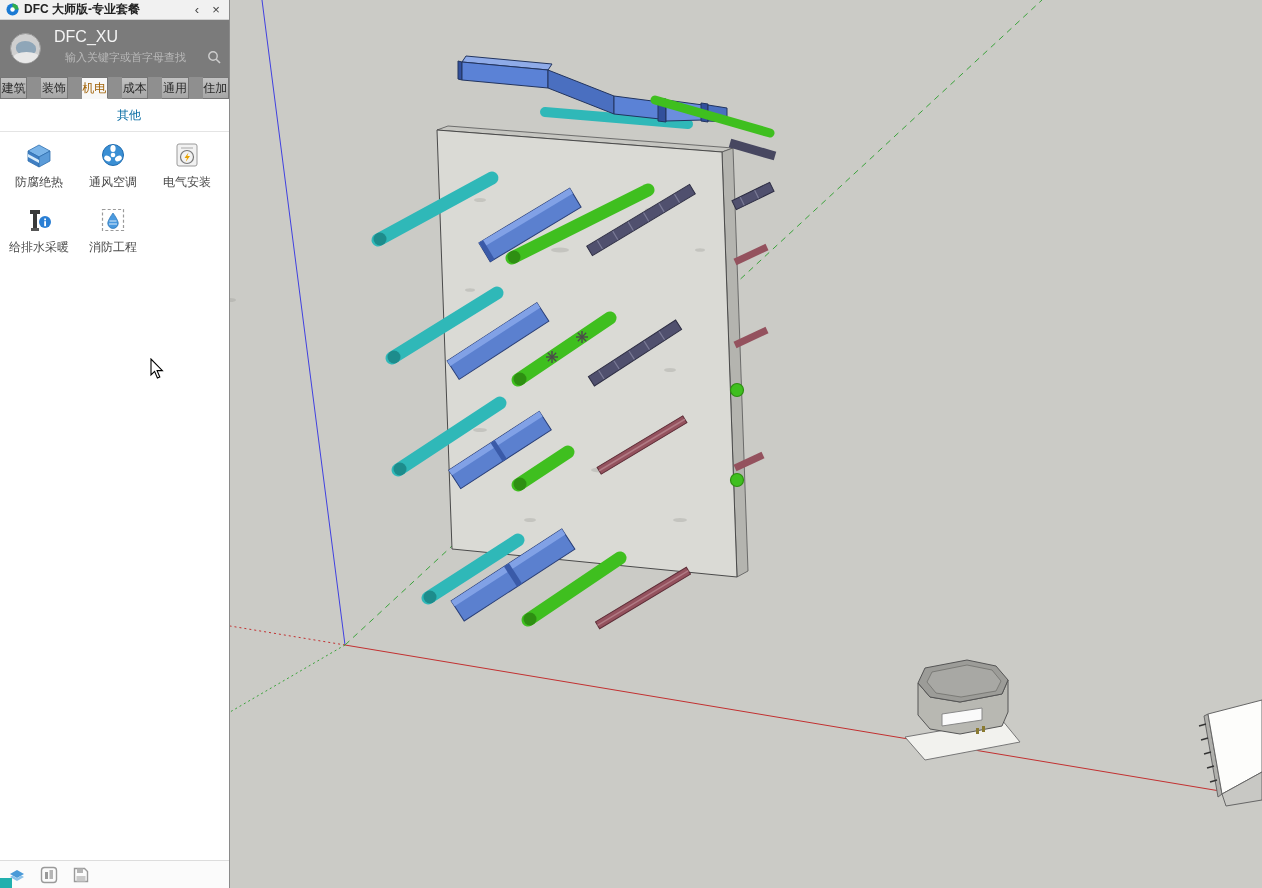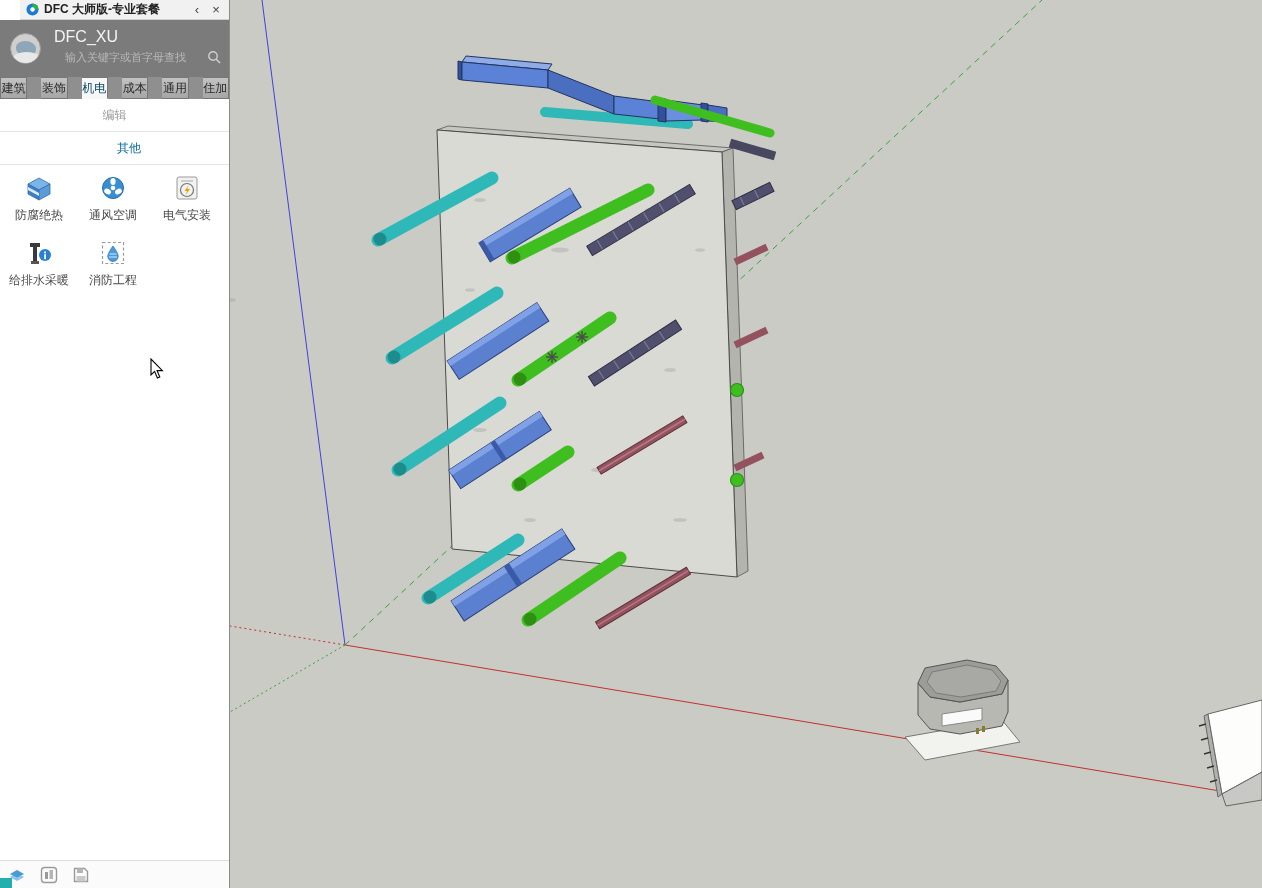--- a/index.html
+++ b/index.html
@@ -5,21 +5,21 @@
   * { margin:0; padding:0; box-sizing:border-box; }
   html,body { width:1262px; height:888px; overflow:hidden;
     font-family:"Liberation Sans","DejaVu Sans",sans-serif; }
   .app { position:relative; width:1262px; height:888px; background:#cbcbc6; }
 
   
   .panel { position:absolute; left:0; top:0; width:230px; height:888px;
     background:#ffffff; border-right:1px solid #8a8a8a; z-index:5; }
 
   .titlebar { height:20px; background:#f1f1f1; border-bottom:1px solid #d0d0d0;
-    display:flex; align-items:center; padding:0 6px; gap:5px;margin-left:20px; }
+    display:flex; align-items:center; padding:0 6px; gap:5px; }
   .titlebar .logo { width:13px; height:13px; flex:0 0 auto; }
   .titlebar .title { font-size:12px; font-weight:bold; color:#222; flex:1 1 auto;
     white-space:nowrap; overflow:hidden; }
   .titlebar .tb-btn { font-size:13px; color:#444; width:14px; text-align:center;
     cursor:default; line-height:14px; }
 
   .userbar { height:57px; background:#7b7b7b; position:relative; }
   .avatar { position:absolute; left:10px; top:13px; width:31px; height:31px;
     border-radius:50%; background:#cfcfcf; overflow:hidden; border:1px solid #9a9a9a; }
   .avatar .blob { position:absolute; left:5px; top:7px; width:20px; height:14px;
@@ -30,21 +30,21 @@
   .search-input { position:absolute; left:65px; top:28px; width:148px; height:18px;
     background:transparent; border:none; outline:none; color:#e5e5e5; font-size:11px; }
   .search-input::placeholder { color:#b9b9b9; }
   .search-icon { position:absolute; right:8px; top:30px; width:14px; height:14px; }
 
   .tabs { height:22px; background:#8f8f8f; display:flex;gap:14px; }
   .tab { flex:1 1 0; display:flex; align-items:center; justify-content:center;
     font-size:12px; color:#2a2a2a; background:linear-gradient(#c3c3c3,#a5a5a5);
     border:1px solid #777; border-left-width:0; cursor:default; }
   .tab:first-child { border-left-width:1px; }
-  .tab.active { background:#f7f7f7; color:#0c4a6e; border-bottom-color:#f7f7f7; }
+  .tab.active { background:#f7f7f7; color:#a16207; border-bottom-color:#f7f7f7; }
 
   .section { height:33px; display:flex; align-items:center; justify-content:center;
     font-size:12px; color:#9a9a9a; border-bottom:1px solid #e4e4e4; background:#fff;
     cursor:default; }
   .section.active { color:#0369a1;padding-left:29px; }
 
   .tool-grid { display:flex; flex-wrap:wrap; padding:8px 2px 0 2px; }
   .tool { width:74px; display:flex; flex-direction:column; align-items:center;
     margin-bottom:14px; cursor:default; }
   .tool .tool-ico { width:30px; height:30px; display:flex; align-items:center;
@@ -98,21 +98,20 @@
 
     <div class="tabs">
       <div class="tab">建筑</div>
       <div class="tab">装饰</div>
       <div class="tab active">机电</div>
       <div class="tab">成本</div>
       <div class="tab">通用</div>
       <div class="tab">住加</div>
     </div>
 
-    <div class="section">编辑</div>
     <div class="section active">其他</div>
 
     <div class="tool-grid">
 
       <div class="tool">
         <span class="tool-ico">
           <svg viewBox="0 0 28 28" width="28" height="28">
             <polygon points="3,10 14,4 25,10 14,16" fill="#7ab4e8" stroke="#2f6faf" stroke-width="0.8"></polygon>
             <polygon points="3,10 14,16 14,26 3,20" fill="#3f7fc4" stroke="#2f6faf" stroke-width="0.8"></polygon>
             <polygon points="14,16 25,10 25,20 14,26" fill="#5b9bd8" stroke="#2f6faf" stroke-width="0.8"></polygon>

